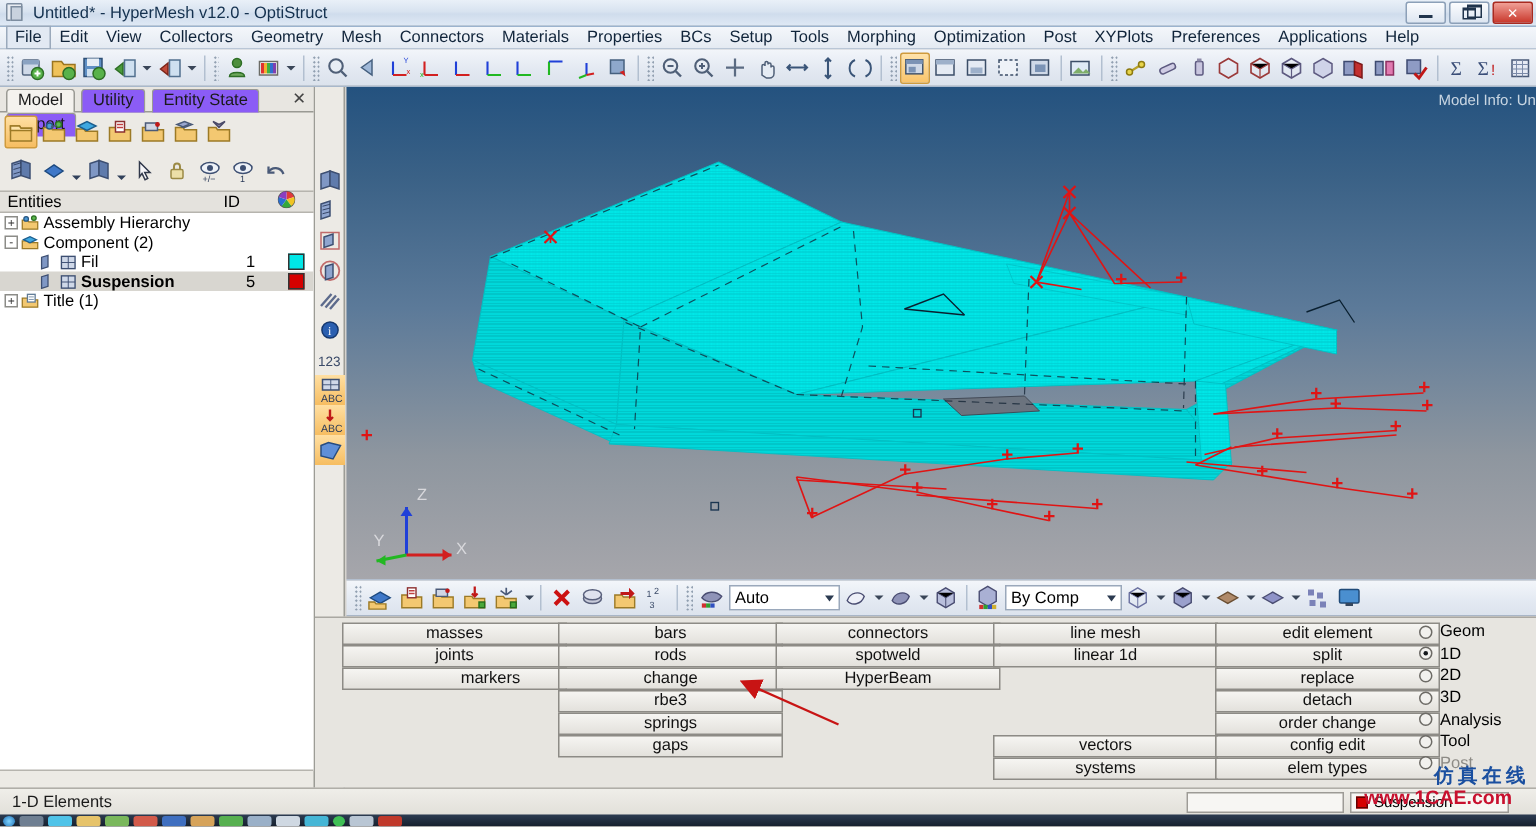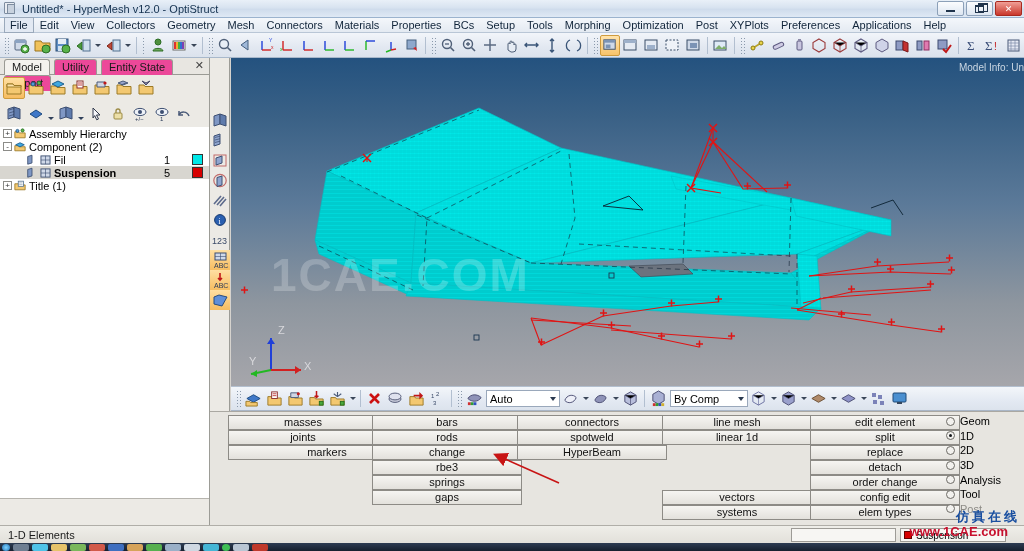--- a/index.html
+++ b/index.html
@@ -58,21 +58,21 @@
   .drop:after{content:"";border-left:3px solid transparent;border-right:3px solid transparent;border-top:3px solid #3a4658;}
   .sep{width:1px;height:17px;background:#b2bfd0;margin:0 3px;}
 
   
   .leftpanel{
     position:absolute;left:0;top:58px;width:210px;height:467px;
     background:#eceae5;border-right:1px solid #9c9c96;
   }
   .tabrow{position:relative;height:17px;background:#e8e6e1;border-bottom:1px solid #9a9a94;padding-left:4px;}
   .ptab{display:inline-block;height:16px;line-height:15px;padding:0 7px;font-size:11px;
-        background:#ec4899;border:1px solid #9a9a94;border-bottom:none;
+        background:#8b5cf6;border:1px solid #9a9a94;border-bottom:none;
         border-radius:3px 3px 0 0;margin-right:1px;position:relative;top:1px;color:#1a1a1a;}
   .ptab.sel{background:#f4f2ee;font-weight:normal;}
   .tabclose{position:absolute;right:5px;top:1px;font-size:11px;color:#444;}
 
   .icrow{height:26px;display:flex;align-items:center;padding-left:3px;background:#eceae5;}
   .icbtn{width:22px;height:22px;display:inline-flex;align-items:center;justify-content:center;
          border:1px solid transparent;border-radius:2px;position:relative;}
   .icbtn.on{background:linear-gradient(180deg,#ffdfa2,#f6bd61);border-color:#cf9b3e;}
   .mini-drop{width:8px;height:22px;display:inline-flex;align-items:flex-end;justify-content:center;padding-bottom:5px;}
   .mini-drop:after{content:"";border-left:3px solid transparent;border-right:3px solid transparent;border-top:3px solid #30405a;}
@@ -587,20 +587,34 @@
           </svg>
         </span>
       <span class="icbtn">
           <svg width="18" height="18" viewBox="0 0 18 18">
             <path d="M14 11c-2-5-8-5-10-1" fill="none" stroke="#4a5a78" stroke-width="1.5"></path>
             <path d="M4 6v4h4" fill="none" stroke="#4a5a78" stroke-width="1.5"></path>
           </svg>
         </span>
     </div>
 
+    <div class="ent-head">
+      <span class="c1">Entities</span>
+      <span class="c2">ID</span>
+      <span class="c3">
+        <svg width="12" height="12" viewBox="0 0 12 12">
+            <circle cx="6" cy="6" r="5.4" fill="#fff" stroke="#555"></circle>
+            <path d="M6 6 L6 0.6 A5.4 5.4 0 0 1 11.1 4.3 Z" fill="#e03a3a"></path>
+            <path d="M6 6 L11.1 4.3 A5.4 5.4 0 0 1 9.2 10.3 Z" fill="#f0c424"></path>
+            <path d="M6 6 L9.2 10.3 A5.4 5.4 0 0 1 2.8 10.3 Z" fill="#35a83a"></path>
+            <path d="M6 6 L2.8 10.3 A5.4 5.4 0 0 1 0.9 4.3 Z" fill="#2a6fd0"></path>
+            <path d="M6 6 L0.9 4.3 A5.4 5.4 0 0 1 6 0.6 Z" fill="#8a3ec0"></path>
+          </svg>
+      </span>
+    </div>
 
     <div class="treebox">
 
       <div class="trow indent1">
         <span class="exp">+</span>
         <span style="margin-right:3px;display:inline-flex;">
           <svg width="12" height="11" viewBox="0 0 14 12">
               <path d="M1 4h4l1 1.3h7V11H1z" fill="#f3c871" stroke="#9c7a26"></path>
               <circle cx="4" cy="3" r="1.8" fill="#4d9ad6" stroke="#27567f"></circle>
               <circle cx="10" cy="2.4" r="1.8" fill="#5bb84c" stroke="#2a6e22"></circle>
@@ -852,21 +866,20 @@
         <path d="M484 241h7M487.5 237.5v7"></path>
         <path d="M307 284h7M310.5 280.5v7"></path>
         <path d="M377 267h7M380.5 263.5v7"></path>
         <path d="M427 278h7M430.5 274.5v7"></path>
         <path d="M465 286h7M468.5 282.5v7"></path>
         <path d="M497 278h7M500.5 274.5v7"></path>
         <path d="M10 232h7M13.5 228.5v7"></path>
       </g>
     </svg>
 
-    <div class="watermark">1CAE.COM</div>
 
     <div class="triad">
       <svg width="70" height="58" viewBox="0 0 70 58">
         <path d="M22 48 L22 16" stroke="#2040d8" stroke-width="2"></path>
         <path d="M18 22l4-6 4 6" fill="#2040d8"></path>
         <path d="M22 48 L2 52" stroke="#22b822" stroke-width="2"></path>
         <path d="M8 48l-6 4 6 3" fill="#22b822"></path>
         <path d="M22 48 L52 48" stroke="#d22020" stroke-width="2"></path>
         <path d="M46 44l6 4-6 4" fill="#d22020"></path>
       </svg>

